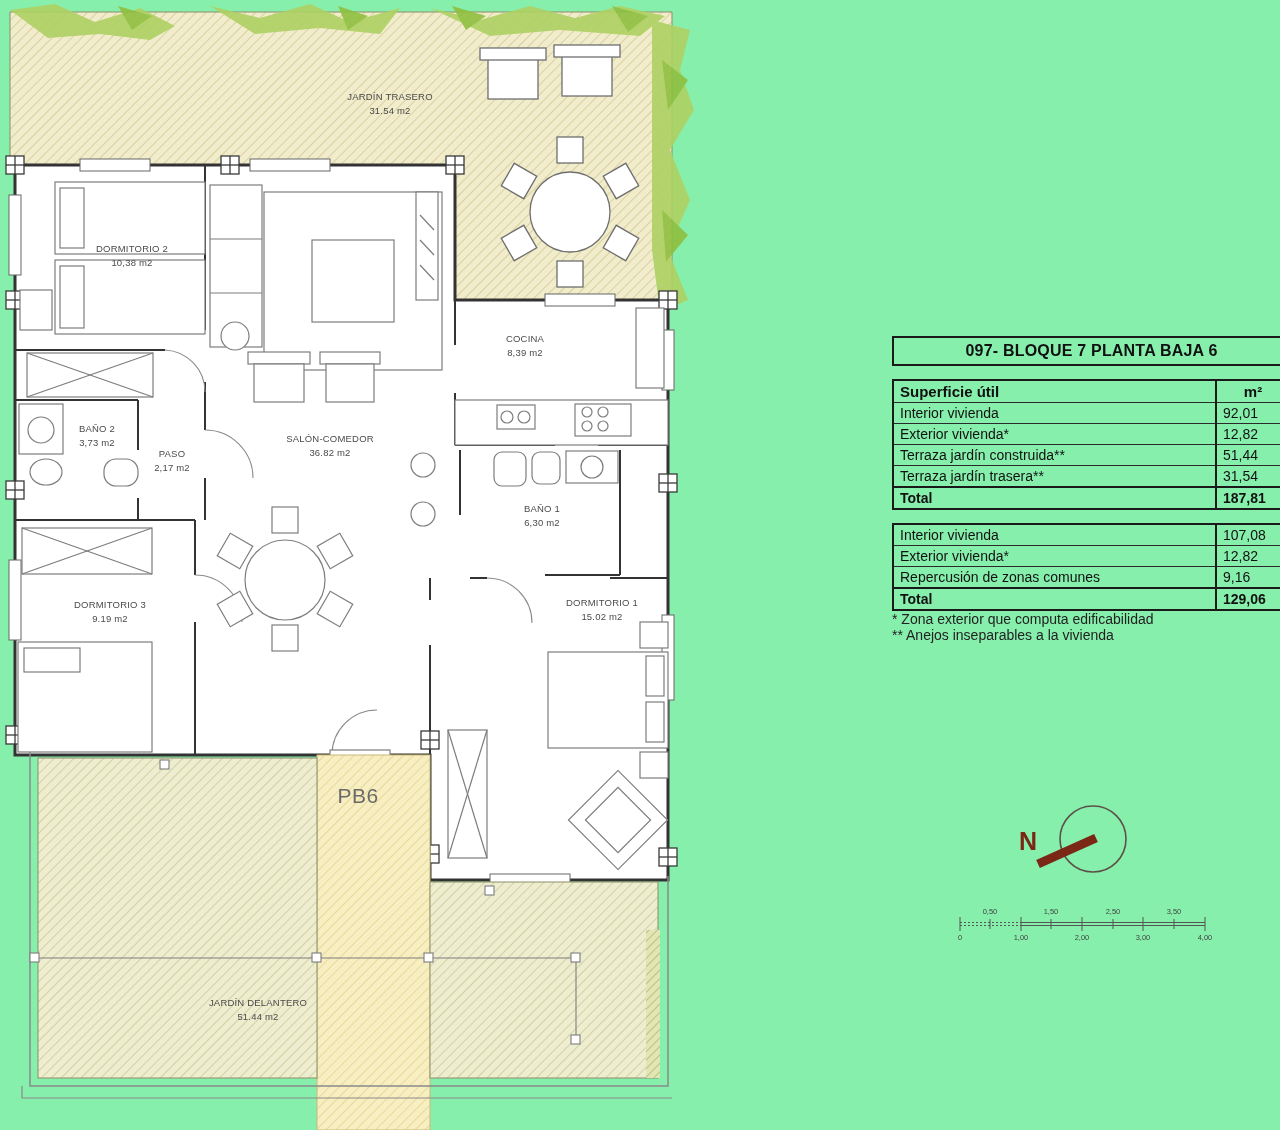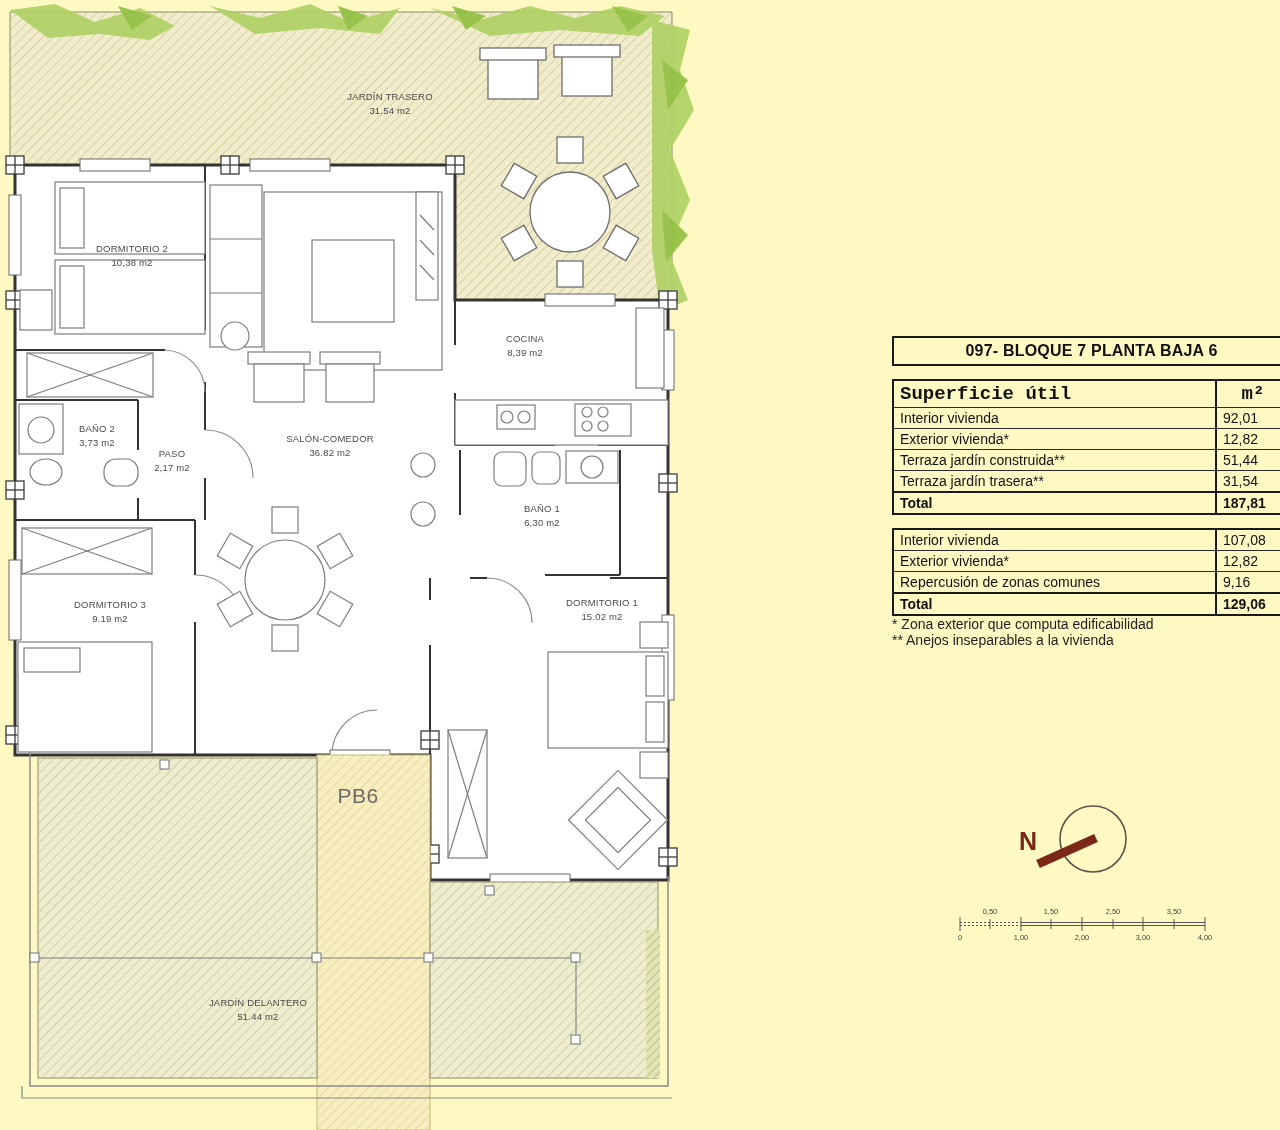--- a/index.html
+++ b/index.html
@@ -1,27 +1,27 @@
 <!DOCTYPE html>
 <html><head>
 <meta charset="utf-8">
 <style>
   html,body{margin:0;padding:0;background:#fff;}
-  .canvas{position:relative;width:1280px;height:1130px;background:#fef9c3;
+  .canvas{position:relative;width:1280px;height:1130px;background:#86efac;
           font-family:"Liberation Sans",sans-serif;overflow:hidden;}
   .plan-svg{position:absolute;left:0;top:0;}
 
   
   .panel{position:absolute;left:892px;top:336px;width:399px;color:#111;}
   .title-box{border:2px solid #1a1a1a;font-weight:bold;font-size:16px;
              text-align:center;padding:4px 2px;letter-spacing:.2px;}
   table.area{width:100%;border:2px solid #1a1a1a;border-collapse:collapse;margin-top:13px;}
   table.area td{border-top:1px solid #2a2a2a;font-size:14px;padding:2px 6px;white-space:nowrap;}
   table.area td.val{border-left:2px solid #1a1a1a;text-align:left;width:60px;}
-  table.area tr.hdr td{font-weight:bold;font-size:19px;border-top:none;font-family:Liberation Mono, monospace;}
+  table.area tr.hdr td{font-weight:bold;font-size:15px;border-top:none;}
   table.area tr.hdr td.val{text-align:center;}
   table.area tr.total td{font-weight:bold;border-top:2px solid #1a1a1a;}
   .footnote{font-size:14px;margin-top:0;color:#222;}
 
   .compass-svg{position:absolute;left:1000px;top:780px;}
   .scale-svg{position:absolute;left:950px;top:903px;}
 
   svg text.room{font-family:"Liberation Sans",sans-serif;font-size:9.5px;fill:#4a4a4a;
                 text-anchor:middle;letter-spacing:.2px;}
   svg text.pb6{font-family:"Liberation Sans",sans-serif;font-size:21px;fill:#6a6a6a;

